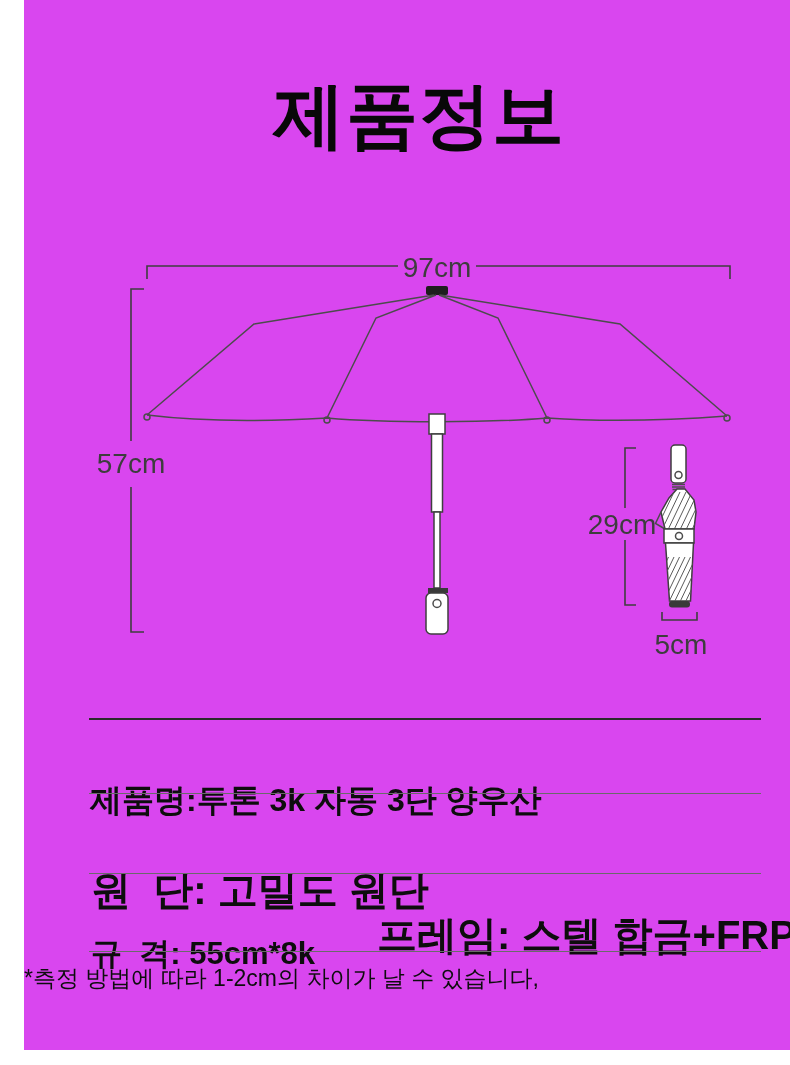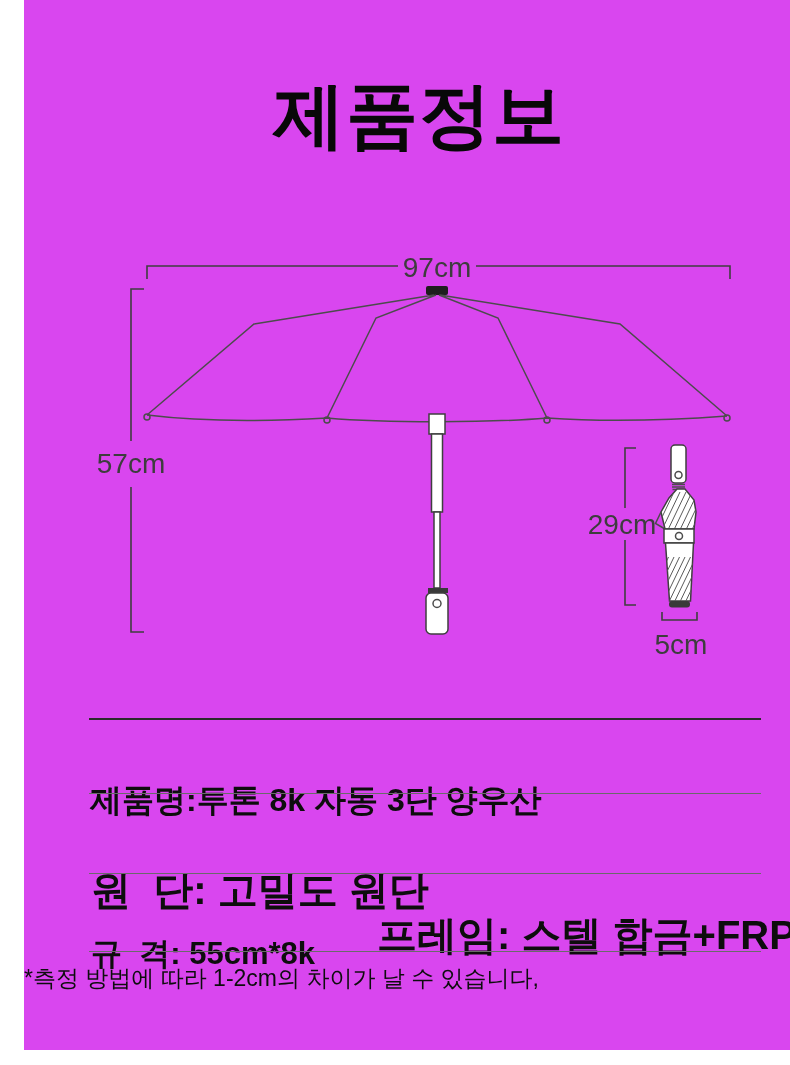--- a/index.html
+++ b/index.html
@@ -127,21 +127,21 @@
       <g>
         <path class="dim" d="M638,612 L638,620 L673,620 L673,612"></path>
         <text class="dimtext" x="657" y="654">5cm</text>
       </g>
     </g>
   </svg>
 
   <div class="tline strong" style="top:718px;"></div>
 
   <div class="trow row1">
-    <span class="cell-left">제품명:투톤 8k 자동 3단 양우산</span>
+    <span class="cell-left">제품명:투톤 3k 자동 3단 양우산</span>
   </div>
 
   <div class="tline" style="top:793px;"></div>
 
   <div class="trow row2">
     <span class="cell-left">원  단: 고밀도 원단</span>
     <span class="cell-right">프레임: 스텔 합금+FRP</span>
   </div>
 
   <div class="tline" style="top:873px;"></div>

